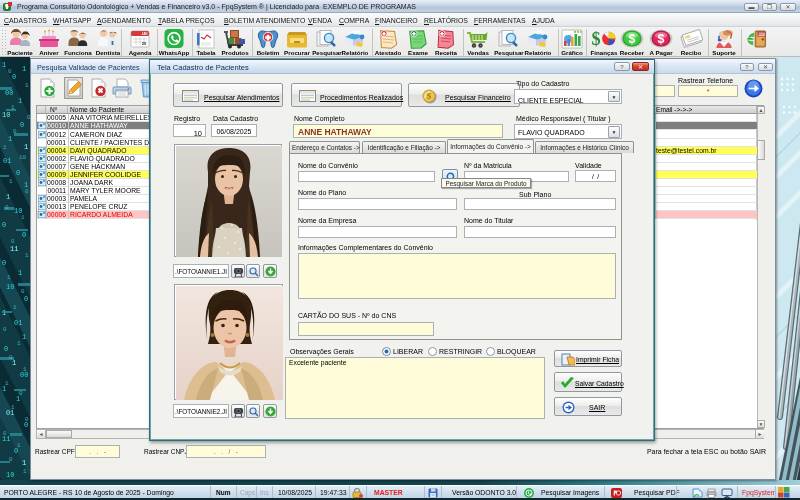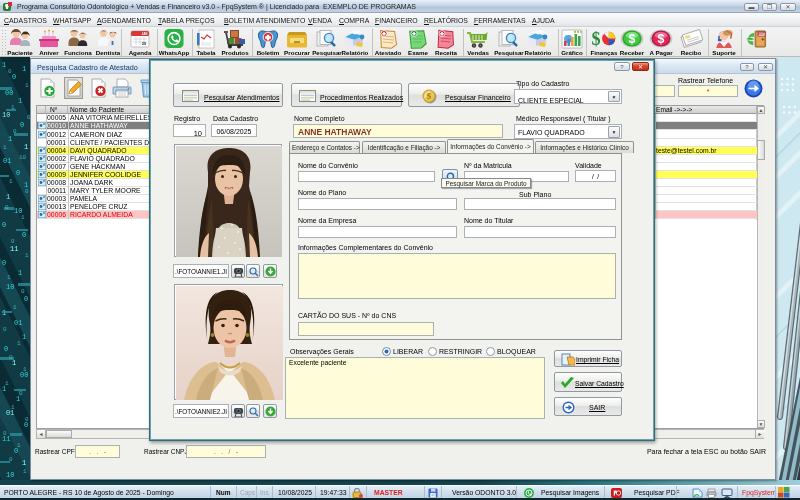--- a/index.html
+++ b/index.html
@@ -454,21 +454,21 @@
           <rect x="15" y="3" width="7.5" height="4.5" fill="#e8e8e8" stroke="#a02020" stroke-width=".7"></rect>
           <text x="18.7" y="6.6" font-size="3.2" font-weight="bold" fill="#c02020" text-anchor="middle" font-family="Liberation Sans">EXIT</text>
           <path d="M11 4C6 5 5 8 5 10c2-2 4-2 6-1.5zM10 17c-5-1-6-4-6-6 2 2 4 2 6 1.5z" fill="#48b848"></path>
           <path d="M3 10.5c3-2.5 7-1 8 .5-3 0-6 1-8-.5z" fill="#38a838"></path>
         </svg>
       </div>
 </div>
 
 <div id="pw">
  <div id="pwt">
-        <span style="position:absolute;left:6px;top:4px;font-size:7.2px">Pesquisa Cadastro de Atestado</span>
+        <span style="position:absolute;left:6px;top:4px;font-size:7.2px">Pesquisa Validade de Pacientes</span>
       </div>
  <div class="wbtn" style="left:709px;width:14px;top:4px">?</div>
  <div class="wbtn" style="left:727px;width:15px;top:4px">✕</div>
 
  <svg class="ab" style="left:6px;top:19px" width="20" height="20" viewBox="0 0 20 20">
         <path d="M4 1h9l4 4v14H4z" fill="#fff" stroke="#9aa0a6" stroke-width=".9"></path>
         <path d="M13 1l4 4h-4z" fill="#d8dce0"></path>
         <circle cx="12.5" cy="13" r="5.6" fill="#28a838" stroke="#fff" stroke-width=".8"></circle>
         <path d="M11.5 9.8h2v2.2h2.2v2h-2.2v2.2h-2V14H9.3v-2h2.2z" fill="#fff"></path>
       </svg>
@@ -639,20 +639,23 @@
  </div>
 
  <div class="lbl" style="left:4px;top:390px;font-size:6.5px">Rastrear CPF</div>
  <div class="fld yf" style="left:44px;top:386px;width:45px;height:13px;color:#c03030;text-align:center;line-height:12px;font-size:6.5px">.&nbsp;&nbsp;&nbsp;.&nbsp;&nbsp;&nbsp;-</div>
  <div class="lbl" style="left:113px;top:390px;font-size:6.5px">Rastrear CNPJ</div>
  <div class="fld yf" style="left:155px;top:386px;width:80px;height:13px;color:#c03030;text-align:center;line-height:12px;font-size:6.5px">.&nbsp;&nbsp;&nbsp;.&nbsp;&nbsp;&nbsp;<span style="color:#e05050">/</span>&nbsp;&nbsp;&nbsp;-</div>
  <div class="lbl" style="left:530px;top:389px;width:205px;text-align:right">Para fechar a tela ESC ou botão SAIR</div>
 </div>
 
 <div id="dlg">
+ <div id="dlgt">
+        <span style="position:absolute;left:7px;top:3px">Tela Cadastro de Pacientes</span>
+      </div>
  <div class="wbtn" style="left:464px;width:16px;top:2px;height:9px;line-height:8px">?</div>
  <div class="wbtn" style="left:482px;width:17px;top:2px;height:9px;background:linear-gradient(#f0a088,#d84830 40%,#c03018);border-color:#8a2a1a;color:#fff;line-height:8px">✕</div>
 
  <div class="btn" style="left:23px;top:23px;width:110px;height:24px">
         <svg class="ab" style="left:8px;top:6px" width="17" height="12" viewBox="0 0 17 12">
           <rect x=".5" y=".5" width="16" height="11" fill="#fff" stroke="#888"></rect>
           <rect x="1" y="1" width="15" height="2.6" fill="#e8e4d0"></rect>
           <rect x="2" y="4.6" width="13" height="1.6" fill="#b8cce0"></rect>
           <rect x="2" y="7" width="13" height="1.6" fill="#c8e0b0"></rect>
           <rect x="2" y="9.4" width="9" height="1.4" fill="#d0d0d0"></rect>

